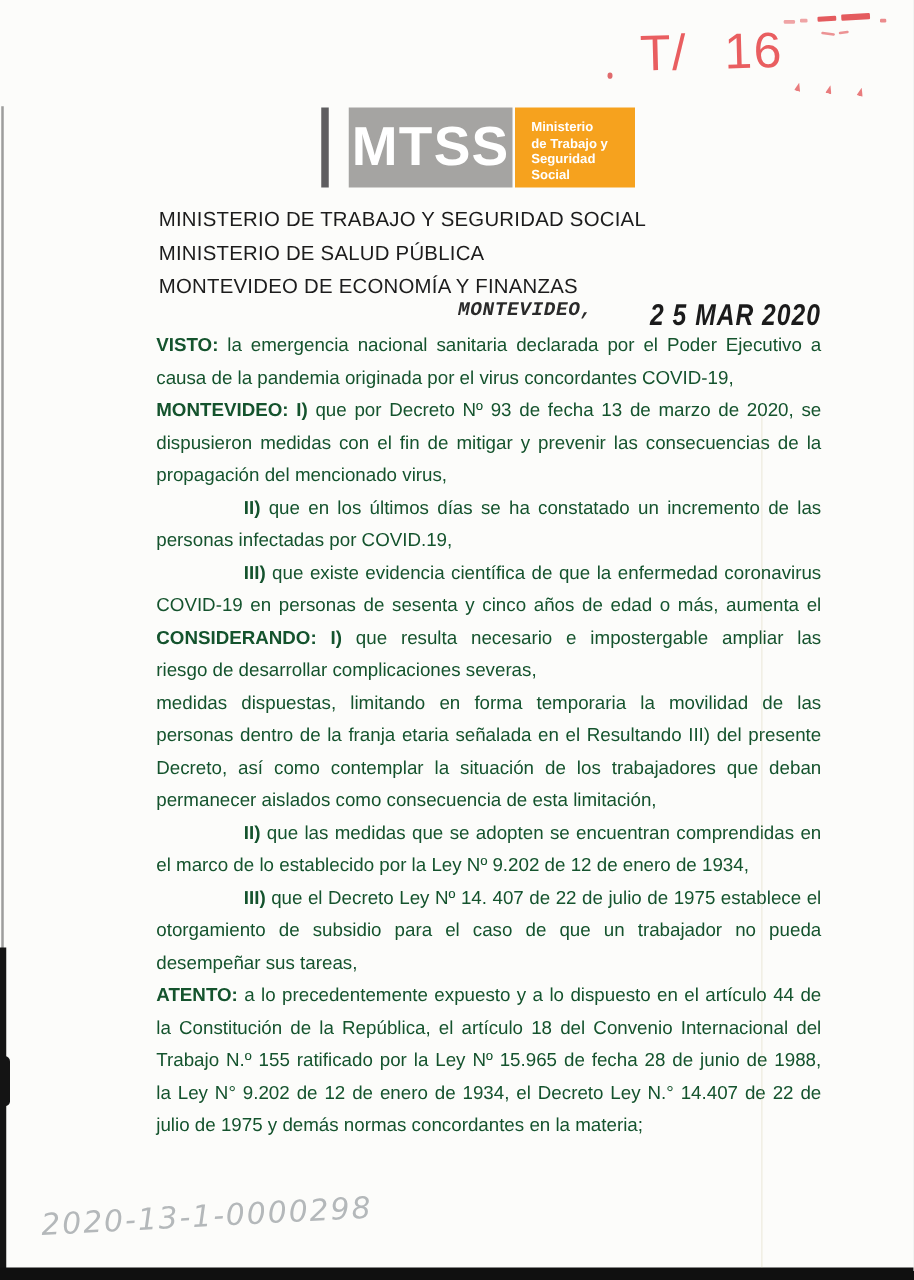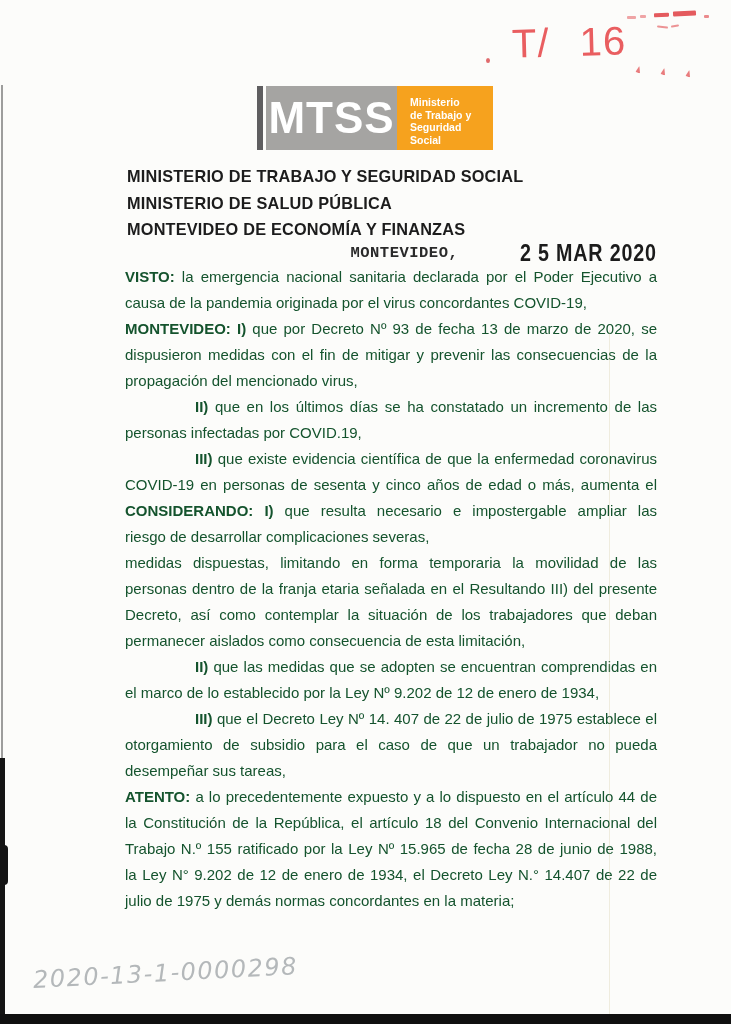--- a/index.html
+++ b/index.html
@@ -29,31 +29,31 @@
     clip-path:polygon(50% 0, 100% 100%, 0 100%); }
   .rt1 { left:636px; top:66px; transform:rotate(14deg); }
   .rt2 { left:661px; top:68px; transform:rotate(14deg); }
   .rt3 { left:686px; top:70px; transform:rotate(14deg); }
 
   
   .logo-bar    { position:absolute; left:257px; top:86px; width:6px;  height:64px; background:#5f5e60; }
   .logo-gray   { position:absolute; left:266px; top:86px; width:131px; height:64px; background:#a5a4a2;
                  display:flex; align-items:center; justify-content:center;
                  color:#fff; font-size:44px; font-weight:700; letter-spacing:1px; }
-  .logo-orange { position:absolute; left:397px; top:86px; width:96px; height:64px; background:#f6a21e;
+  .logo-orange { position:absolute; left:412px; top:86px; width:96px; height:64px; background:#f6a21e;
                  box-sizing:border-box; padding:10px 11px 0 13px;
                  color:#fff; font-size:10.5px; font-weight:700; line-height:12.5px; }
 
   
   .headers { position:absolute; left:127px; top:163px; width:540px;
-             font-size:16.3px; font-weight:700; line-height:26.5px; letter-spacing:.2px; color:#1c1c1c; }
+             font-size:16.3px; font-weight:400; line-height:26.5px; letter-spacing:.2px; color:#1c1c1c; }
 
   
   .dateline { position:absolute; left:125px; top:239px; width:532px;
-              display:flex; justify-content:flex-end; align-items:center; gap:32px; }
+              display:flex; justify-content:flex-end; align-items:flex-start; gap:16px;font-style:italic; }
   .city { font-family:"Liberation Mono", monospace; font-size:15.5px; font-weight:700;
           letter-spacing:.5px; color:#2a2a2a; }
   .date-stamp { font-size:24px; font-weight:700; letter-spacing:1px; color:#1b1b1b;
                 transform:scaleX(.82); transform-origin:right center; white-space:nowrap; }
 
   
   .doc-body { position:absolute; left:125px; top:264px; width:532px;
               font-size:15px; line-height:26px; color:#14532d; }
   .bline { text-align:justify; text-align-last:justify; }
   .bline.end { text-align-last:left; }
@@ -91,21 +91,21 @@
   <span class="rdash rd3"></span>
   <span class="rdash rd4"></span>
   <span class="rdash rd5"></span>
   <span class="rdash rs1"></span>
   <span class="rdash rs2"></span>
   <span class="rtick rt1"></span>
   <span class="rtick rt2"></span>
   <span class="rtick rt3"></span>
 
   <div class="logo-bar" style="background: rgb(95, 94, 96);"></div>
-  <div class="logo-gray" style="background: rgb(165, 164, 162);">
+  <div class="logo-gray" style="background: rgb(165, 164, 162); margin-left: 13px;">
     <span>MTSS</span>
   </div>
   <div class="logo-orange" style="background: rgb(246, 162, 30);">
     <div>Ministerio</div>
     <div>de Trabajo y</div>
     <div>Seguridad</div>
     <div>Social</div>
   </div>
 
   <div class="headers">

